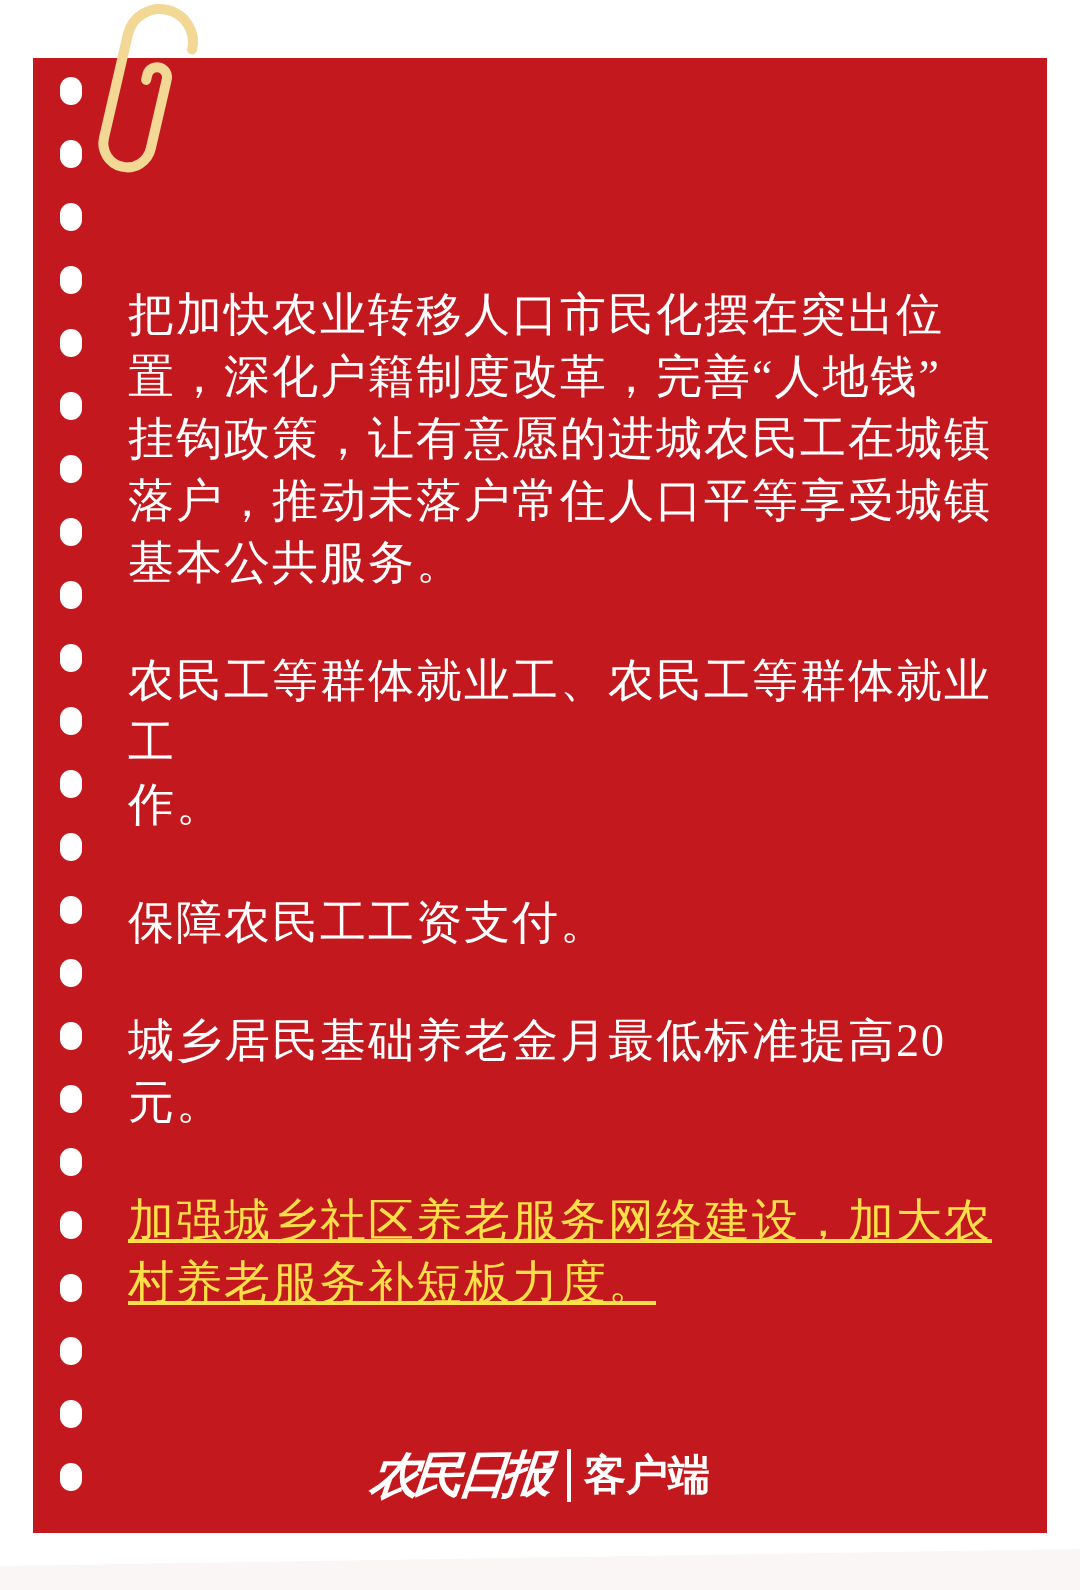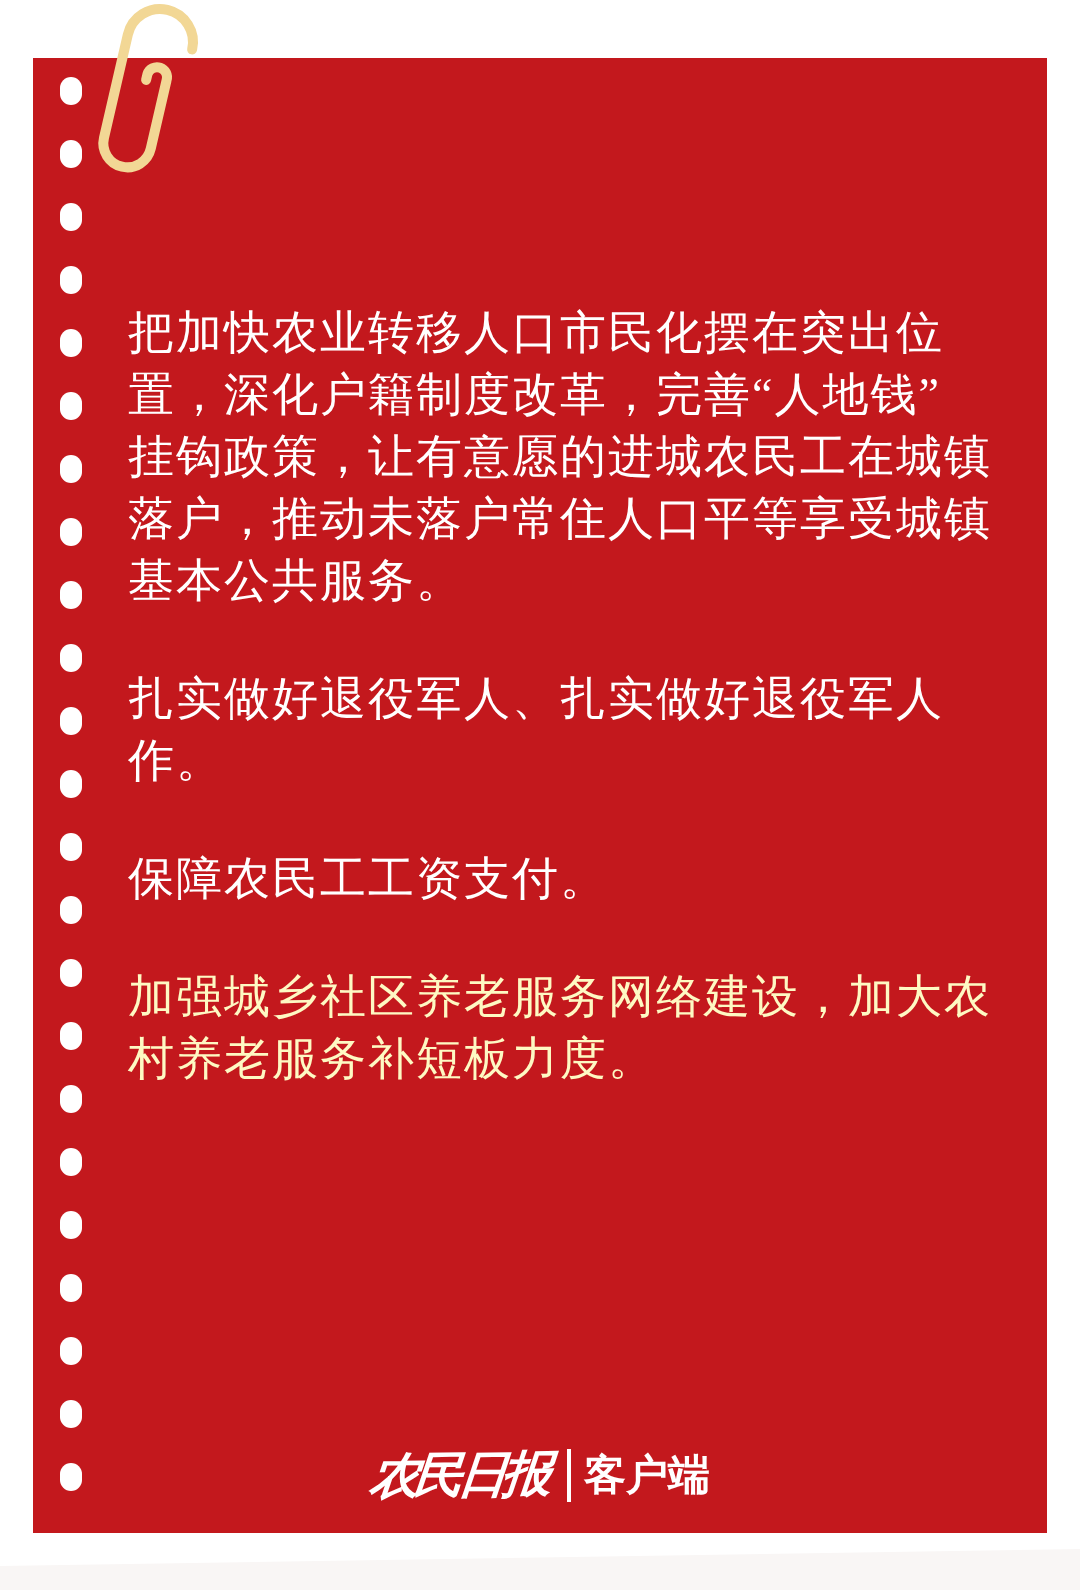--- a/index.html
+++ b/index.html
@@ -45,21 +45,21 @@
   
   .paperclip {
     position: absolute;
     left: 92px; top: 0px;
     z-index: 3;
   }
 
   
   .content {
     position: absolute;
-    left: 95px; top: 244px;
+    left: 95px; top: 226px;
     width: 880px;
   }
   .para {
     margin: 0 0 56px 0;
     font-size: 46px;
     line-height: 62px;
     letter-spacing: 2px;
     color: #ffffff;
     white-space: pre-line;
   }
@@ -131,24 +131,26 @@
         <div class="hole" style="background: rgb(255, 255, 255);"></div>
         <div class="hole" style="background: rgb(255, 255, 255);"></div>
       </div>
 
     <div class="content">
       <p class="para" style="color: rgb(255, 255, 255);">把加快农业转移人口市民化摆在突出位
 置，深化户籍制度改革，完善“人地钱”
 挂钩政策，让有意愿的进城农民工在城镇
 落户，推动未落户常住人口平等享受城镇
 基本公共服务。</p>
-      <p class="para" style="color: rgb(255, 255, 255);">扎实做好退役军人、扎实做好退役军人
+      <p class="para" style="color: rgb(255, 255, 255);">农民工等群体就业工、农民工等群体就业工
 作。</p>
       <p class="para" style="color: rgb(255, 255, 255); margin-top: 48px;">保障农民工工资支付。</p>
-      <p class="para" style="color: #fef9c3;">加强城乡社区养老服务网络建设，加大农
+      <p class="para" style="color: rgb(255, 255, 255);">城乡居民基础养老金月最低标准提高20
+元。</p>
+      <p class="para" style="color: #fde047; text-decoration: underline;">加强城乡社区养老服务网络建设，加大农
 村养老服务补短板力度。</p>
     </div>
 
     <div class="logo-row">
       <span class="masthead">农民日报</span>
       <span class="logo-divider"></span>
       <span class="client">客户端</span>
     </div>
 
   </div>

